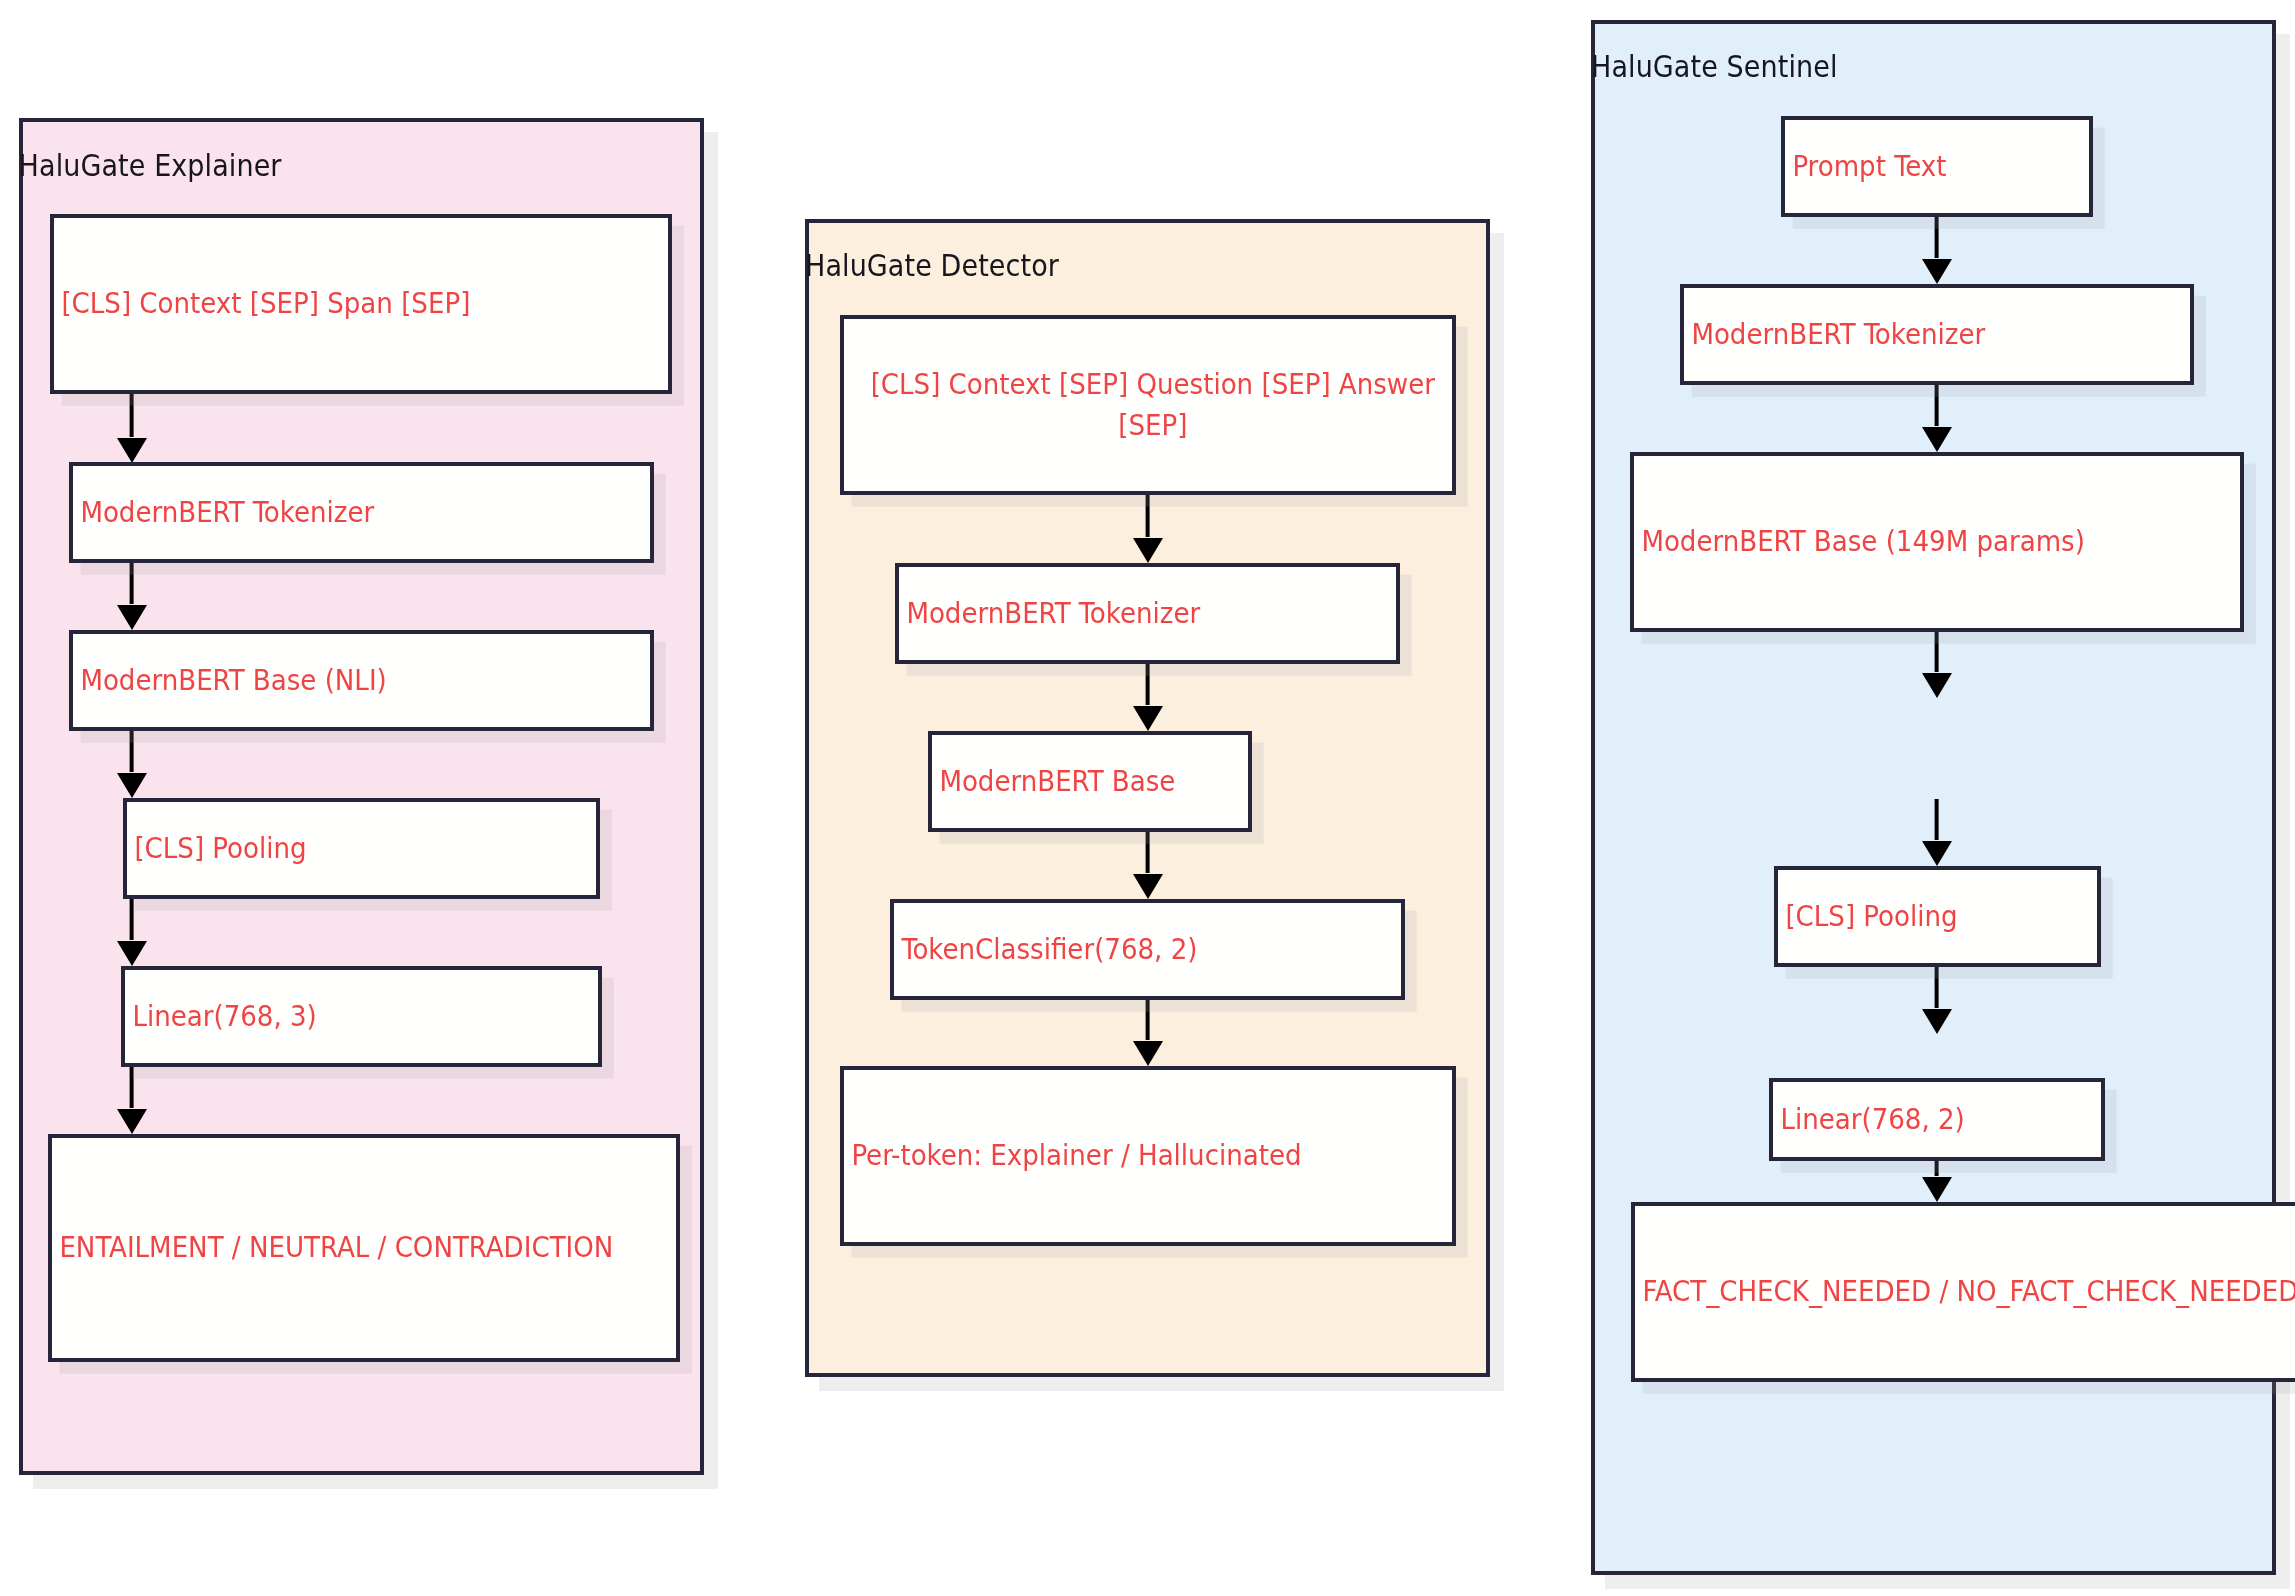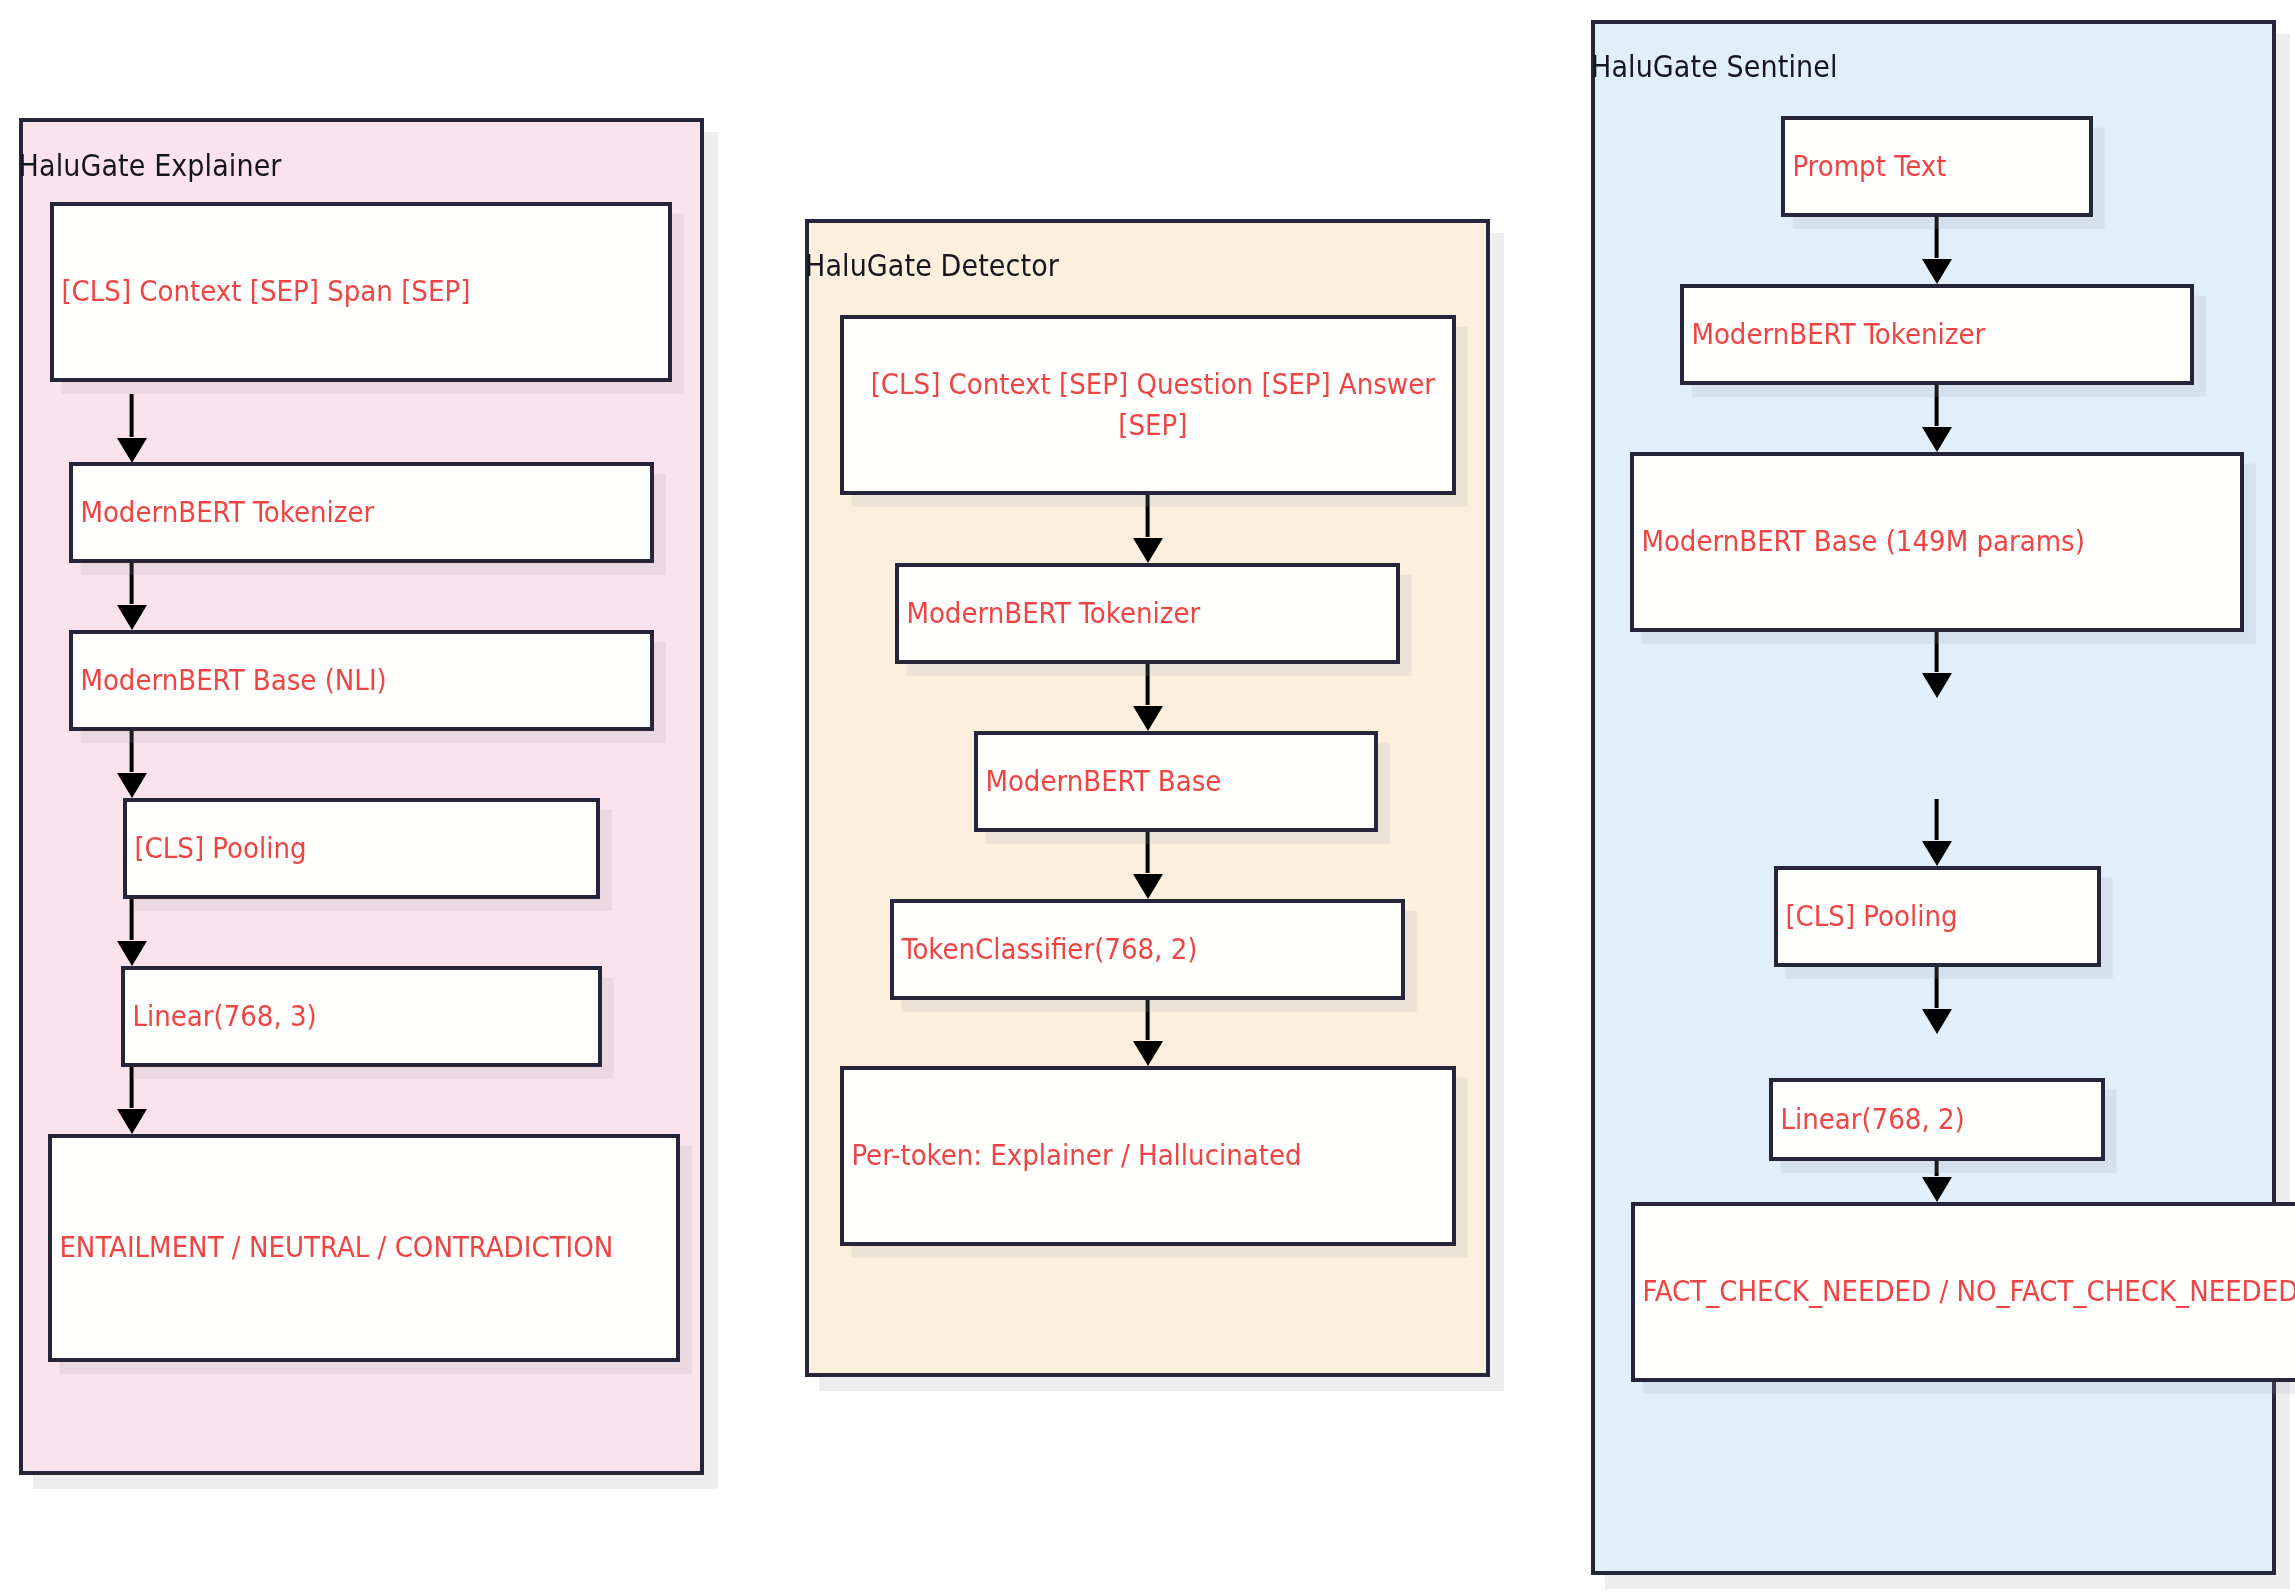--- a/index.html
+++ b/index.html
@@ -99,21 +99,21 @@
   }
 </style>
 </head>
 <body>
 
 <div id="canvas">
 
   <div class="subgraph" id="sg-explainer"></div>
   <div class="subgraph-title" style="left:18.6px; top:148px; width:685px;">HaluGate Explainer</div>
 
-  <div class="node" style="left:50px; top:202px; width:622px; height:180px;">
+  <div class="node" style="left:50px; top:214px; width:622px; height:180px;">
     <span>[CLS] Context [SEP] Span [SEP]</span>
   </div>
   <div class="arrow" style="left:113px; top:394px; width:37px; height:69px;">
     <div class="shaft" style="height:43px;"></div>
       <div class="head"></div>
   </div>
 
   <div class="node" style="left:69px; top:462px; width:585px; height:101px;">
     <span>ModernBERT Tokenizer</span>
   </div>
@@ -162,21 +162,21 @@
   </div>
 
   <div class="node" style="left:895px; top:563px; width:505px; height:101px;">
     <span>ModernBERT Tokenizer</span>
   </div>
   <div class="arrow" style="left:1129px; top:664px; width:37px; height:67px;">
     <div class="shaft" style="height:41px;"></div>
       <div class="head"></div>
   </div>
 
-  <div class="node" style="left:974px; top:731px; width:404px; height:101px;">
+  <div class="node" style="left:928px; top:731px; width:324px; height:101px;">
     <span>ModernBERT Base</span>
   </div>
   <div class="arrow" style="left:1129px; top:832px; width:37px; height:67px;">
     <div class="shaft" style="height:41px;"></div>
       <div class="head"></div>
   </div>
 
   <div class="node" style="left:890px; top:899px; width:515px; height:101px;">
     <span>TokenClassifier(768, 2)</span>
   </div>

